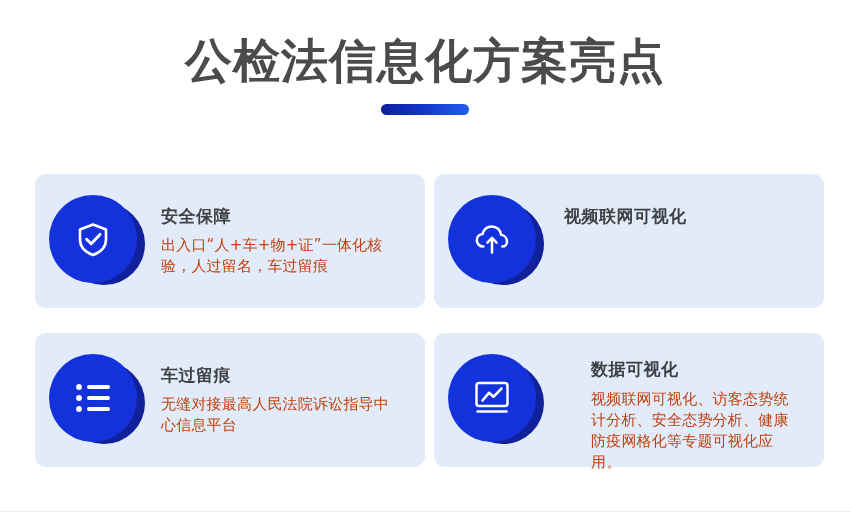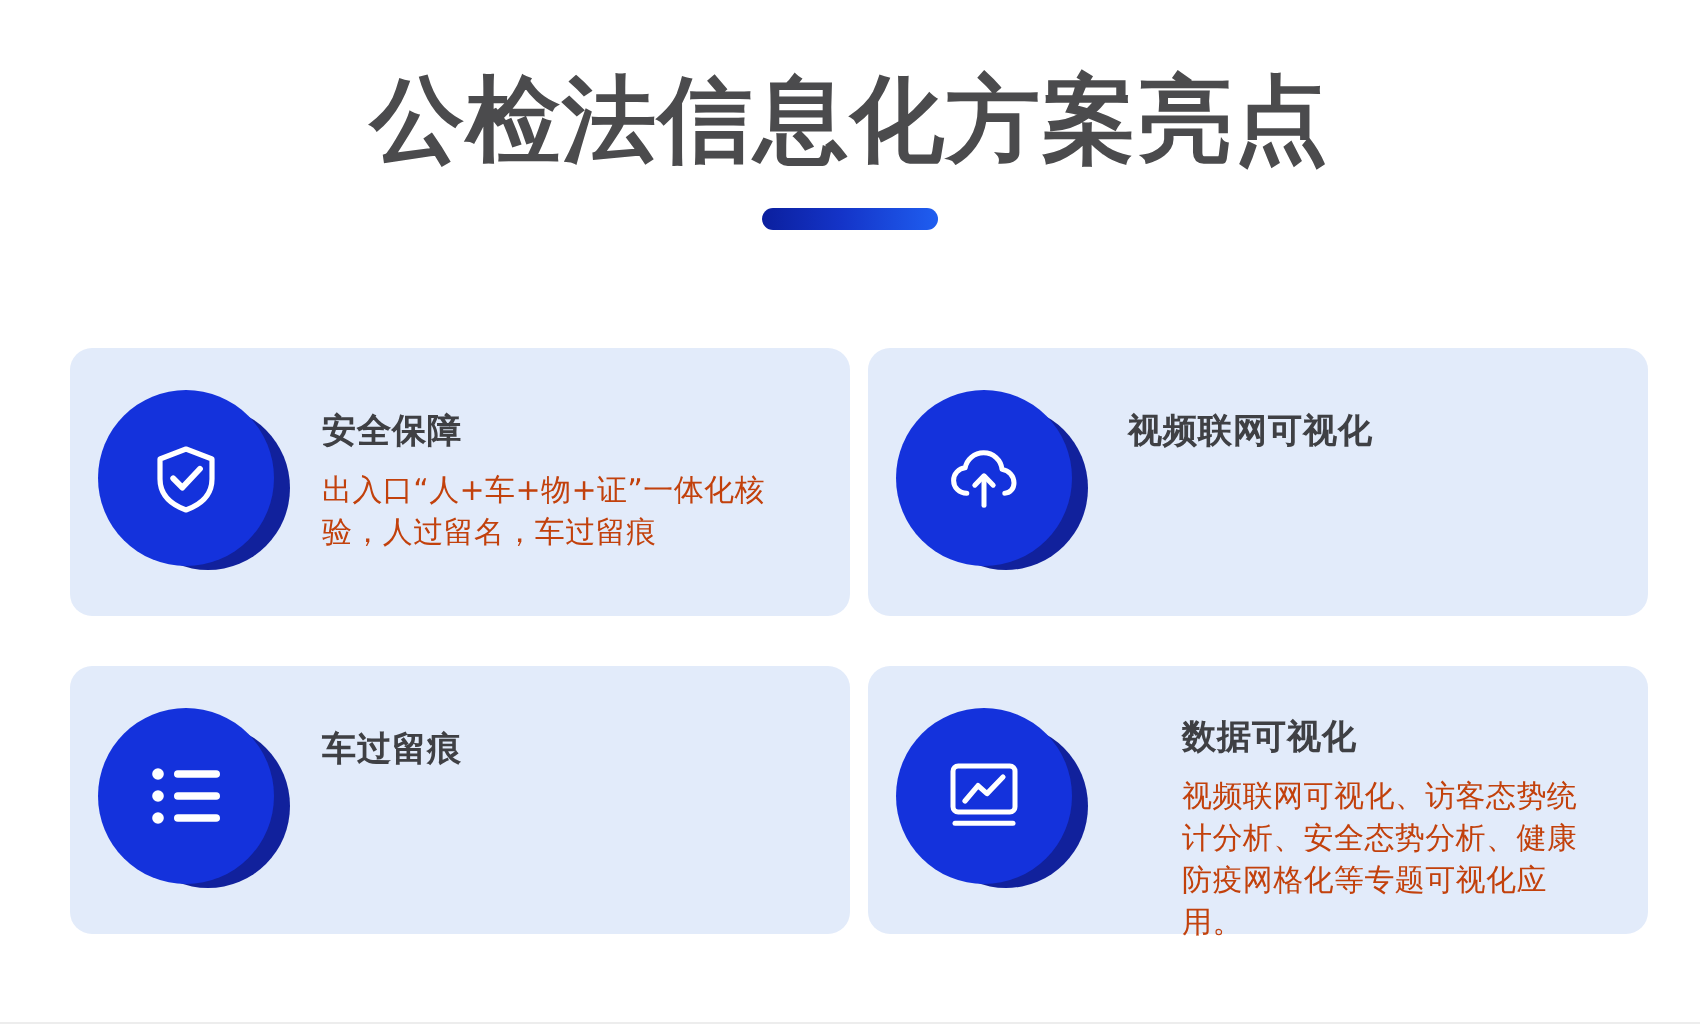--- a/index.html
+++ b/index.html
@@ -133,21 +133,20 @@
   .card-2 .card-text,
   .card-4 .card-text {
     margin-left: 20px;
   }
   .card-2 .card-title,
   .card-4 .card-title {
     margin-bottom: 10px;
   }
   .card-4 .card-desc {
     max-width: 200px;
-    font-family: Liberation Serif, serif;
   }
   .card-4 .card-text {
     margin-top: 26px;
     margin-left: 47px;
   }
 
   .bottom-rule {
     position: absolute;
     left: 0;
     top: 511px;
@@ -215,20 +214,21 @@
               <circle cx="6" cy="28" r="2.9" fill="#ffffff"></circle>
               <rect x="14" y="4.1" width="23" height="3.8" rx="1.9" fill="#ffffff"></rect>
               <rect x="14" y="15.1" width="23" height="3.8" rx="1.9" fill="#ffffff"></rect>
               <rect x="14" y="26.1" width="23" height="3.8" rx="1.9" fill="#ffffff"></rect>
             </svg>
           </span>
         </div>
       </div>
       <div class="card-text">
         <div class="card-title">车过留痕</div>
+        <div class="card-desc">无缝对接最高人民法院诉讼指导中心信息平台</div>
       </div>
     </div>
 
     <div class="card card-4">
       <div class="icon-wrap">
         <div class="icon-shadow"></div>
         <div class="icon-disc">
           <span>
             <svg width="40" height="38" viewBox="0 0 40 38" fill="none">
               <rect x="4.5" y="4" width="31" height="23" rx="2.6" stroke="#ffffff" stroke-width="2.5" fill="none"></rect>

